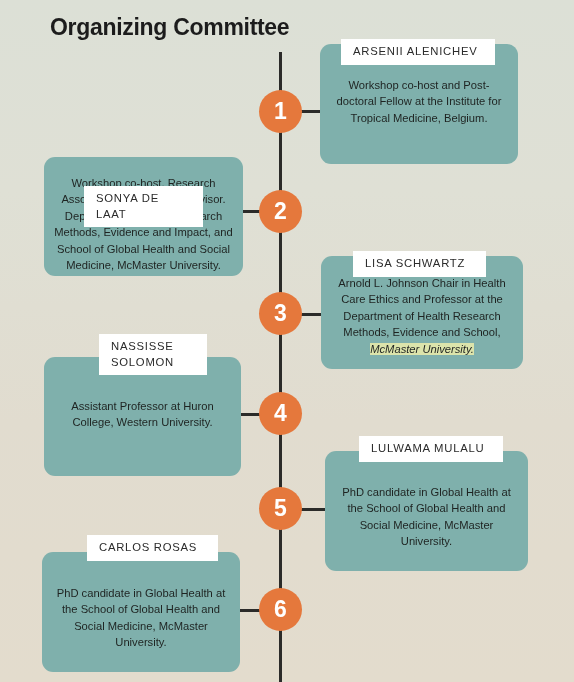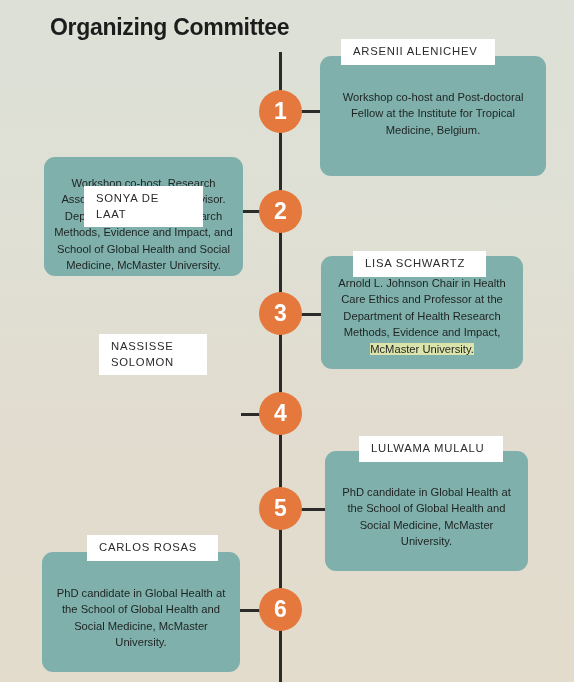--- a/index.html
+++ b/index.html
@@ -93,53 +93,57 @@
     font-size: 11.3px;
     letter-spacing: 0.75px;
     padding: 5px 11px 5px 12px;
     line-height: 1.38;
     white-space: pre-line;
     z-index: 6;
   }
 
   .hl {
     background: #dce4ab;
+    font-style: italic;
   }
 </style>
 </head>
 <body>
 
 <div id="infographic">
 
   <div id="page-title">Organizing Committee</div>
 
   <div id="timeline-spine"></div>
 
   <div class="connector" style="left:300px; top:110px; width:22px;"></div>
-  <div class="member-card" style="left:320px; top:56px; width:226px; height:120px;">
+  <div class="member-card" style="left:320px; top:44px; width:198px; height:120px;">
     <div class="member-body" style="top:33px;">Workshop co-host and Post-doctoral Fellow at the Institute for Tropical Medicine, Belgium.</div>
   </div>
   <div class="name-label" style="left:341px; top:39px; width:131px;">ARSENII ALENICHEV</div>
   <div class="marker" style="left:259px; top:90px;">1</div>
 
   <div class="connector" style="left:242px; top:210px; width:20px;"></div>
   <div class="member-card" style="left:44px; top:157px; width:199px; height:119px;">
     <div class="member-body" style="top:18px;">Workshop co-host, Research Associate and Academic Advisor. Department of Health Research Methods, Evidence and Impact, and School of Global Health and Social Medicine, McMaster University.</div>
   </div>
   <div class="name-label" style="left:84px; top:142px; width:96px;margin-top:44px;">SONYA DE LAAT</div>
   <div class="marker" style="left:259px; top:190px;">2</div>
 
   <div class="connector" style="left:300px; top:313px; width:22px;"></div>
   <div class="member-card" style="left:321px; top:256px; width:202px; height:113px;">
-    <div class="member-body" style="top:19px;"><span>Arnold L. Johnson Chair in Health Care Ethics and Professor at the Department of Health Research Methods, Evidence and Impact, </span><span class="hl">McMaster University.</span></div>
+    <div class="member-body" style="top:19px;"><span>Arnold L. Johnson Chair in Health Care Ethics and Professor at the Department of Health Research Methods, Evidence and School, </span><span class="hl">McMaster University.</span></div>
   </div>
   <div class="name-label" style="left:353px; top:237px; width:110px;margin-top:14px;">LISA SCHWARTZ</div>
   <div class="marker" style="left:259px; top:292px;">3</div>
 
   <div class="connector" style="left:241px; top:413px; width:21px;"></div>
+  <div class="member-card" style="left:44px; top:357px; width:197px; height:119px;">
+    <div class="member-body" style="top:41px;">Assistant Professor at Huron College, Western University.</div>
+  </div>
   <div class="name-label" style="left:99px; top:334px; width:85px;">NASSISSE
 SOLOMON</div>
   <div class="marker" style="left:259px; top:392px;">4</div>
 
   <div class="connector" style="left:300px; top:508px; width:26px;"></div>
   <div class="member-card" style="left:325px; top:451px; width:203px; height:120px;">
     <div class="member-body" style="top:33px;">PhD candidate in Global Health at the School of Global Health and Social Medicine, McMaster University.</div>
   </div>
   <div class="name-label" style="left:359px; top:436px; width:121px;">LULWAMA MULALU</div>
   <div class="marker" style="left:259px; top:487px;">5</div>

